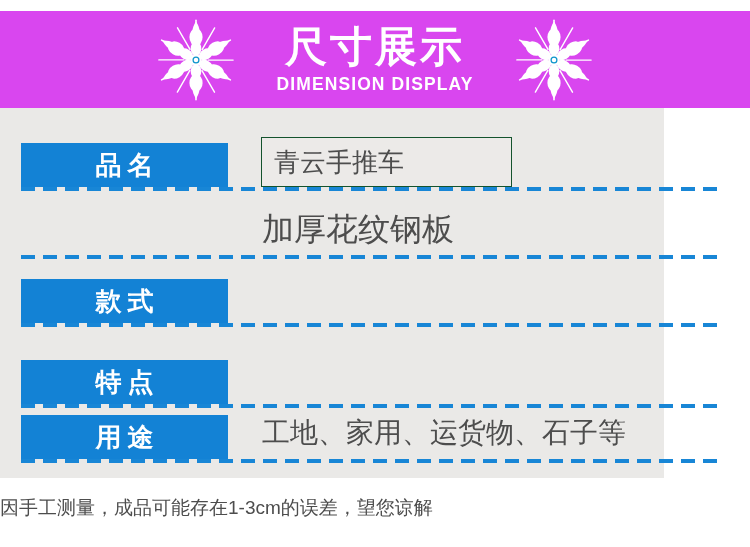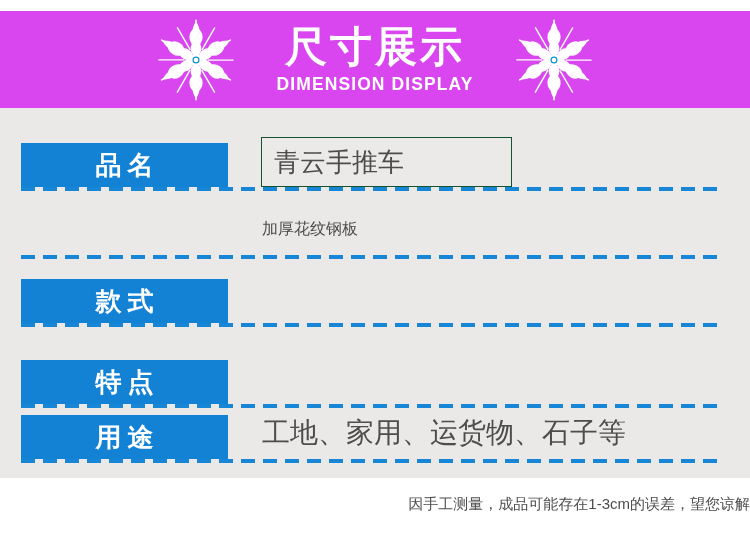--- a/index.html
+++ b/index.html
@@ -43,21 +43,21 @@
     letter-spacing:1.2px;
     margin-top:6px;
     white-space:nowrap;
     transform:scaleX(0.92);
   }
 
   
   .spec-panel {
     position:absolute;
     left:0; top:108px;
-    width:750px; height:370px;
+    width:664px; height:370px;
     background:#eae9e7;
   }
 
   .spec-row {
     position:absolute;
     left:0;
     width:750px;
     height:68px;
   }
   .spec-row:nth-child(1){ top:27px; }
@@ -91,21 +91,21 @@
     display:flex;
     align-items:center;
   }
   .value-text {
     color:#4d4d4d;
     font-size:28px;
     font-weight:normal;
     white-space:nowrap;
     line-height:1;
   }
-  .value-text.sm { font-size:16px; }
+  .value-text.sm { font-size:32px; }
 
   
   .value-wrap.boxed {
     border:1px solid #14532d;
     background:#eceae8;
     left:261px; top:2px;
     width:251px; height:50px;
     padding-left:12px;
   }
   .value-wrap.boxed .value-text { font-size:26px; }
@@ -120,23 +120,23 @@
       repeating-linear-gradient(to right,
         #1886d6 0px, #1886d6 14px,
         transparent 14px, transparent 22px);
   }
 
   
   .footer-note {
     position:absolute;
     left:0; top:495px;
     width:750px;
-    text-align:right;
+    text-align:left;
     color:#4d4d4d;
-    font-size:15px;
+    font-size:19px;
     white-space:nowrap;
   }
 </style>
 </head>
 <body>
 
 <div class="page">
 
   <div class="banner">
 

